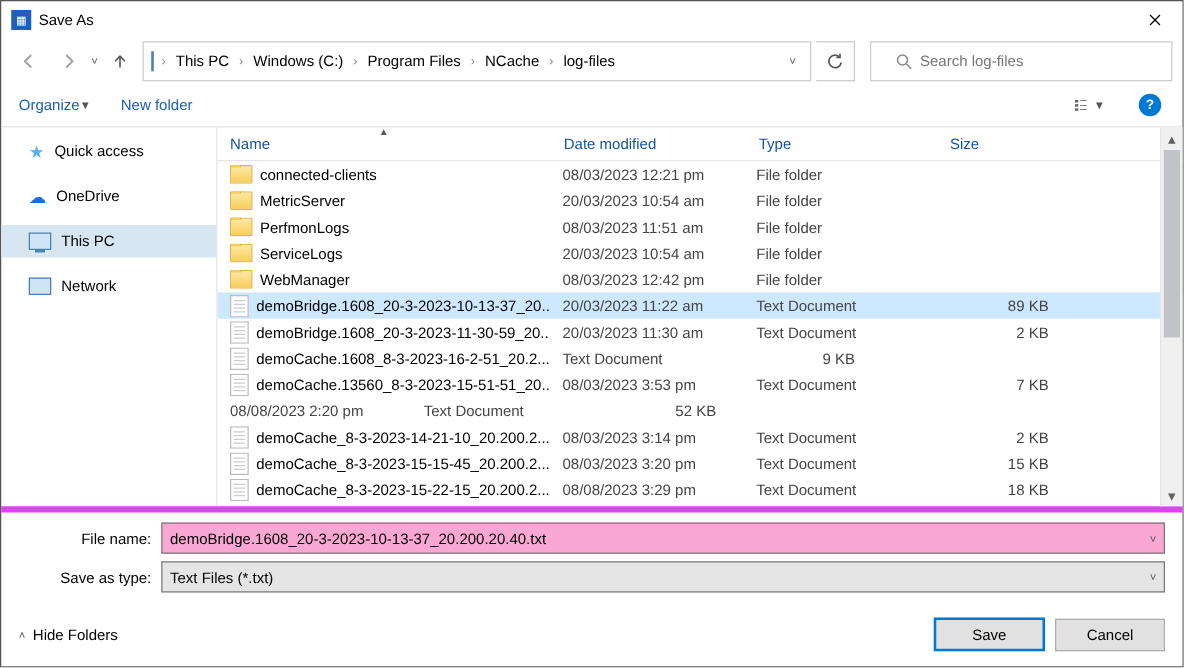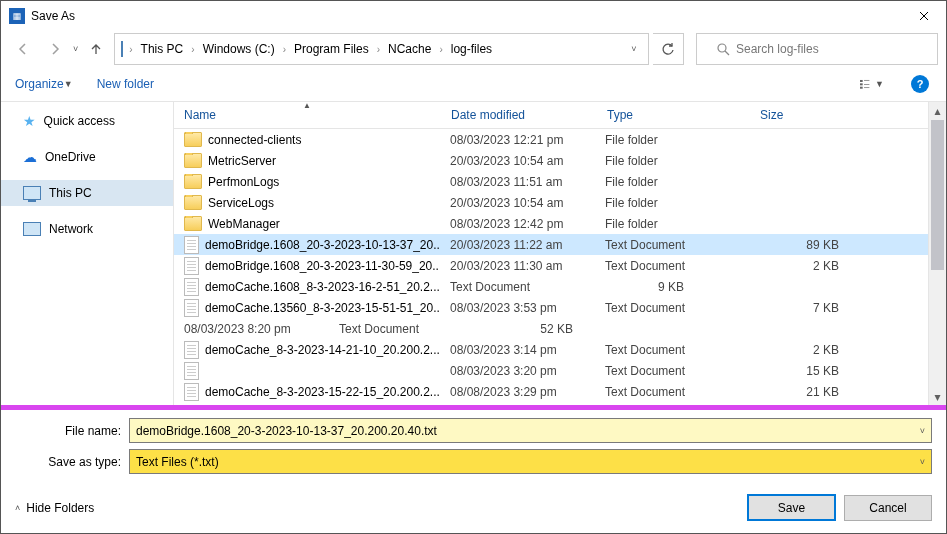--- a/index.html
+++ b/index.html
@@ -46,22 +46,22 @@
   .folder-ico{width:16px;height:13px;background:linear-gradient(#ffe9a6,#f7ce5b);border:1px solid #e0b84d;border-radius:1px;position:relative;flex-shrink:0;}
   .folder-ico::before{content:"";position:absolute;top:-3px;left:0;width:6px;height:3px;background:#f7ce5b;border:1px solid #e0b84d;border-bottom:none;border-radius:1px 1px 0 0;}
   .file-ico{width:13px;height:16px;border:1px solid #bbb;background:#fff;flex-shrink:0;position:relative;}
   .file-ico::after{content:"";position:absolute;top:3px;left:2px;right:2px;height:1px;background:#ccc;box-shadow:0 3px 0 #ccc,0 6px 0 #ccc,0 9px 0 #ccc;}
   .vscroll{position:absolute;right:0;top:0;bottom:0;width:17px;background:#f0f0f0;border-left:1px solid #e5e5e5;}
   .vscroll .arrow{height:17px;display:flex;align-items:center;justify-content:center;color:#606060;}
   .vscroll .thumb{position:absolute;left:2px;right:2px;top:18px;height:150px;background:#c2c3c9;border-radius:0;}
   .bottom-form{border-top:5px solid #d946ef;padding:8px 14px 4px 14px;}
   .form-row{display:flex;align-items:center;margin-bottom:6px;}
   .form-label{width:106px;text-align:right;padding-right:8px;}
-  .text-input{flex:1;height:23px;border:1px solid #7a7a7a;padding:0 6px;display:flex;align-items:center;justify-content:space-between;background:#fef9c3;}
-  .combo{flex:1;height:23px;border:1px solid #7a7a7a;background:#fde047;padding:0 6px;display:flex;align-items:center;justify-content:space-between;}
+  .text-input{flex:1;height:23px;border:1px solid #7a7a7a;padding:0 6px;display:flex;align-items:center;justify-content:space-between;background:#f9a8d4;}
+  .combo{flex:1;height:23px;border:1px solid #7a7a7a;background:#e5e5e5;padding:0 6px;display:flex;align-items:center;justify-content:space-between;}
   .footer{display:flex;align-items:center;padding:10px 14px 12px 14px;gap:8px;}
   .hide-folders{display:flex;align-items:center;gap:6px;}
   .footer-spacer{flex:1;}
   .btn{width:86px;height:24px;border:1px solid #adadad;background:#e1e1e1;display:flex;align-items:center;justify-content:center;}
   .btn.primary{border:2px solid #0078d7;width:85px;height:23px;}
   .star-ico{color:#58b2f0;font-size:14px;line-height:1;}
   .cloud-ico{color:#1b6fd6;font-size:14px;line-height:1;}
   .monitor-ico{width:16px;height:12px;border:1px solid #4a80b5;background:#cfe5f6;position:relative;}
   .monitor-ico::after{content:"";position:absolute;bottom:-3px;left:4px;right:4px;height:2px;background:#4a80b5;}
   .network-ico{width:16px;height:12px;border:1px solid #4a80b5;background:#cfe5f6;position:relative;}
@@ -274,49 +274,50 @@
           <div class="row">
             <div class="cell name">
               <span class="file-ico"></span>
               <span>demoCache.13560_8-3-2023-15-51-51_20...</span>
             </div>
             <div class="cell date">08/03/2023 3:53 pm</div>
             <div class="cell type">Text Document</div>
             <div class="cell size">7 KB</div>
           </div>
           <div class="row">
-            <div class="cell date">08/03/2023 8:20 pm</div>
+            <div class="cell date">08/08/2023 2:20 pm</div>
             <div class="cell type">Text Document</div>
             <div class="cell size">52 KB</div>
           </div>
           <div class="row">
             <div class="cell name">
               <span class="file-ico"></span>
               <span>demoCache_8-3-2023-14-21-10_20.200.2...</span>
             </div>
             <div class="cell date">08/03/2023 3:14 pm</div>
             <div class="cell type">Text Document</div>
             <div class="cell size">2 KB</div>
           </div>
           <div class="row">
             <div class="cell name">
               <span class="file-ico"></span>
+              <span>demoCache_8-3-2023-15-15-45_20.200.2...</span>
             </div>
             <div class="cell date">08/03/2023 3:20 pm</div>
             <div class="cell type">Text Document</div>
             <div class="cell size">15 KB</div>
           </div>
           <div class="row">
             <div class="cell name">
               <span class="file-ico"></span>
               <span>demoCache_8-3-2023-15-22-15_20.200.2...</span>
             </div>
             <div class="cell date">08/08/2023 3:29 pm</div>
             <div class="cell type">Text Document</div>
-            <div class="cell size">21 KB</div>
+            <div class="cell size">18 KB</div>
           </div>
         </div>
 
       <div class="vscroll">
         <div class="arrow">▴</div>
         <div class="thumb"></div>
         <div class="arrow" style="position:absolute;bottom:0;left:0;right:0">▾</div>
       </div>
     </div>
   </div>

